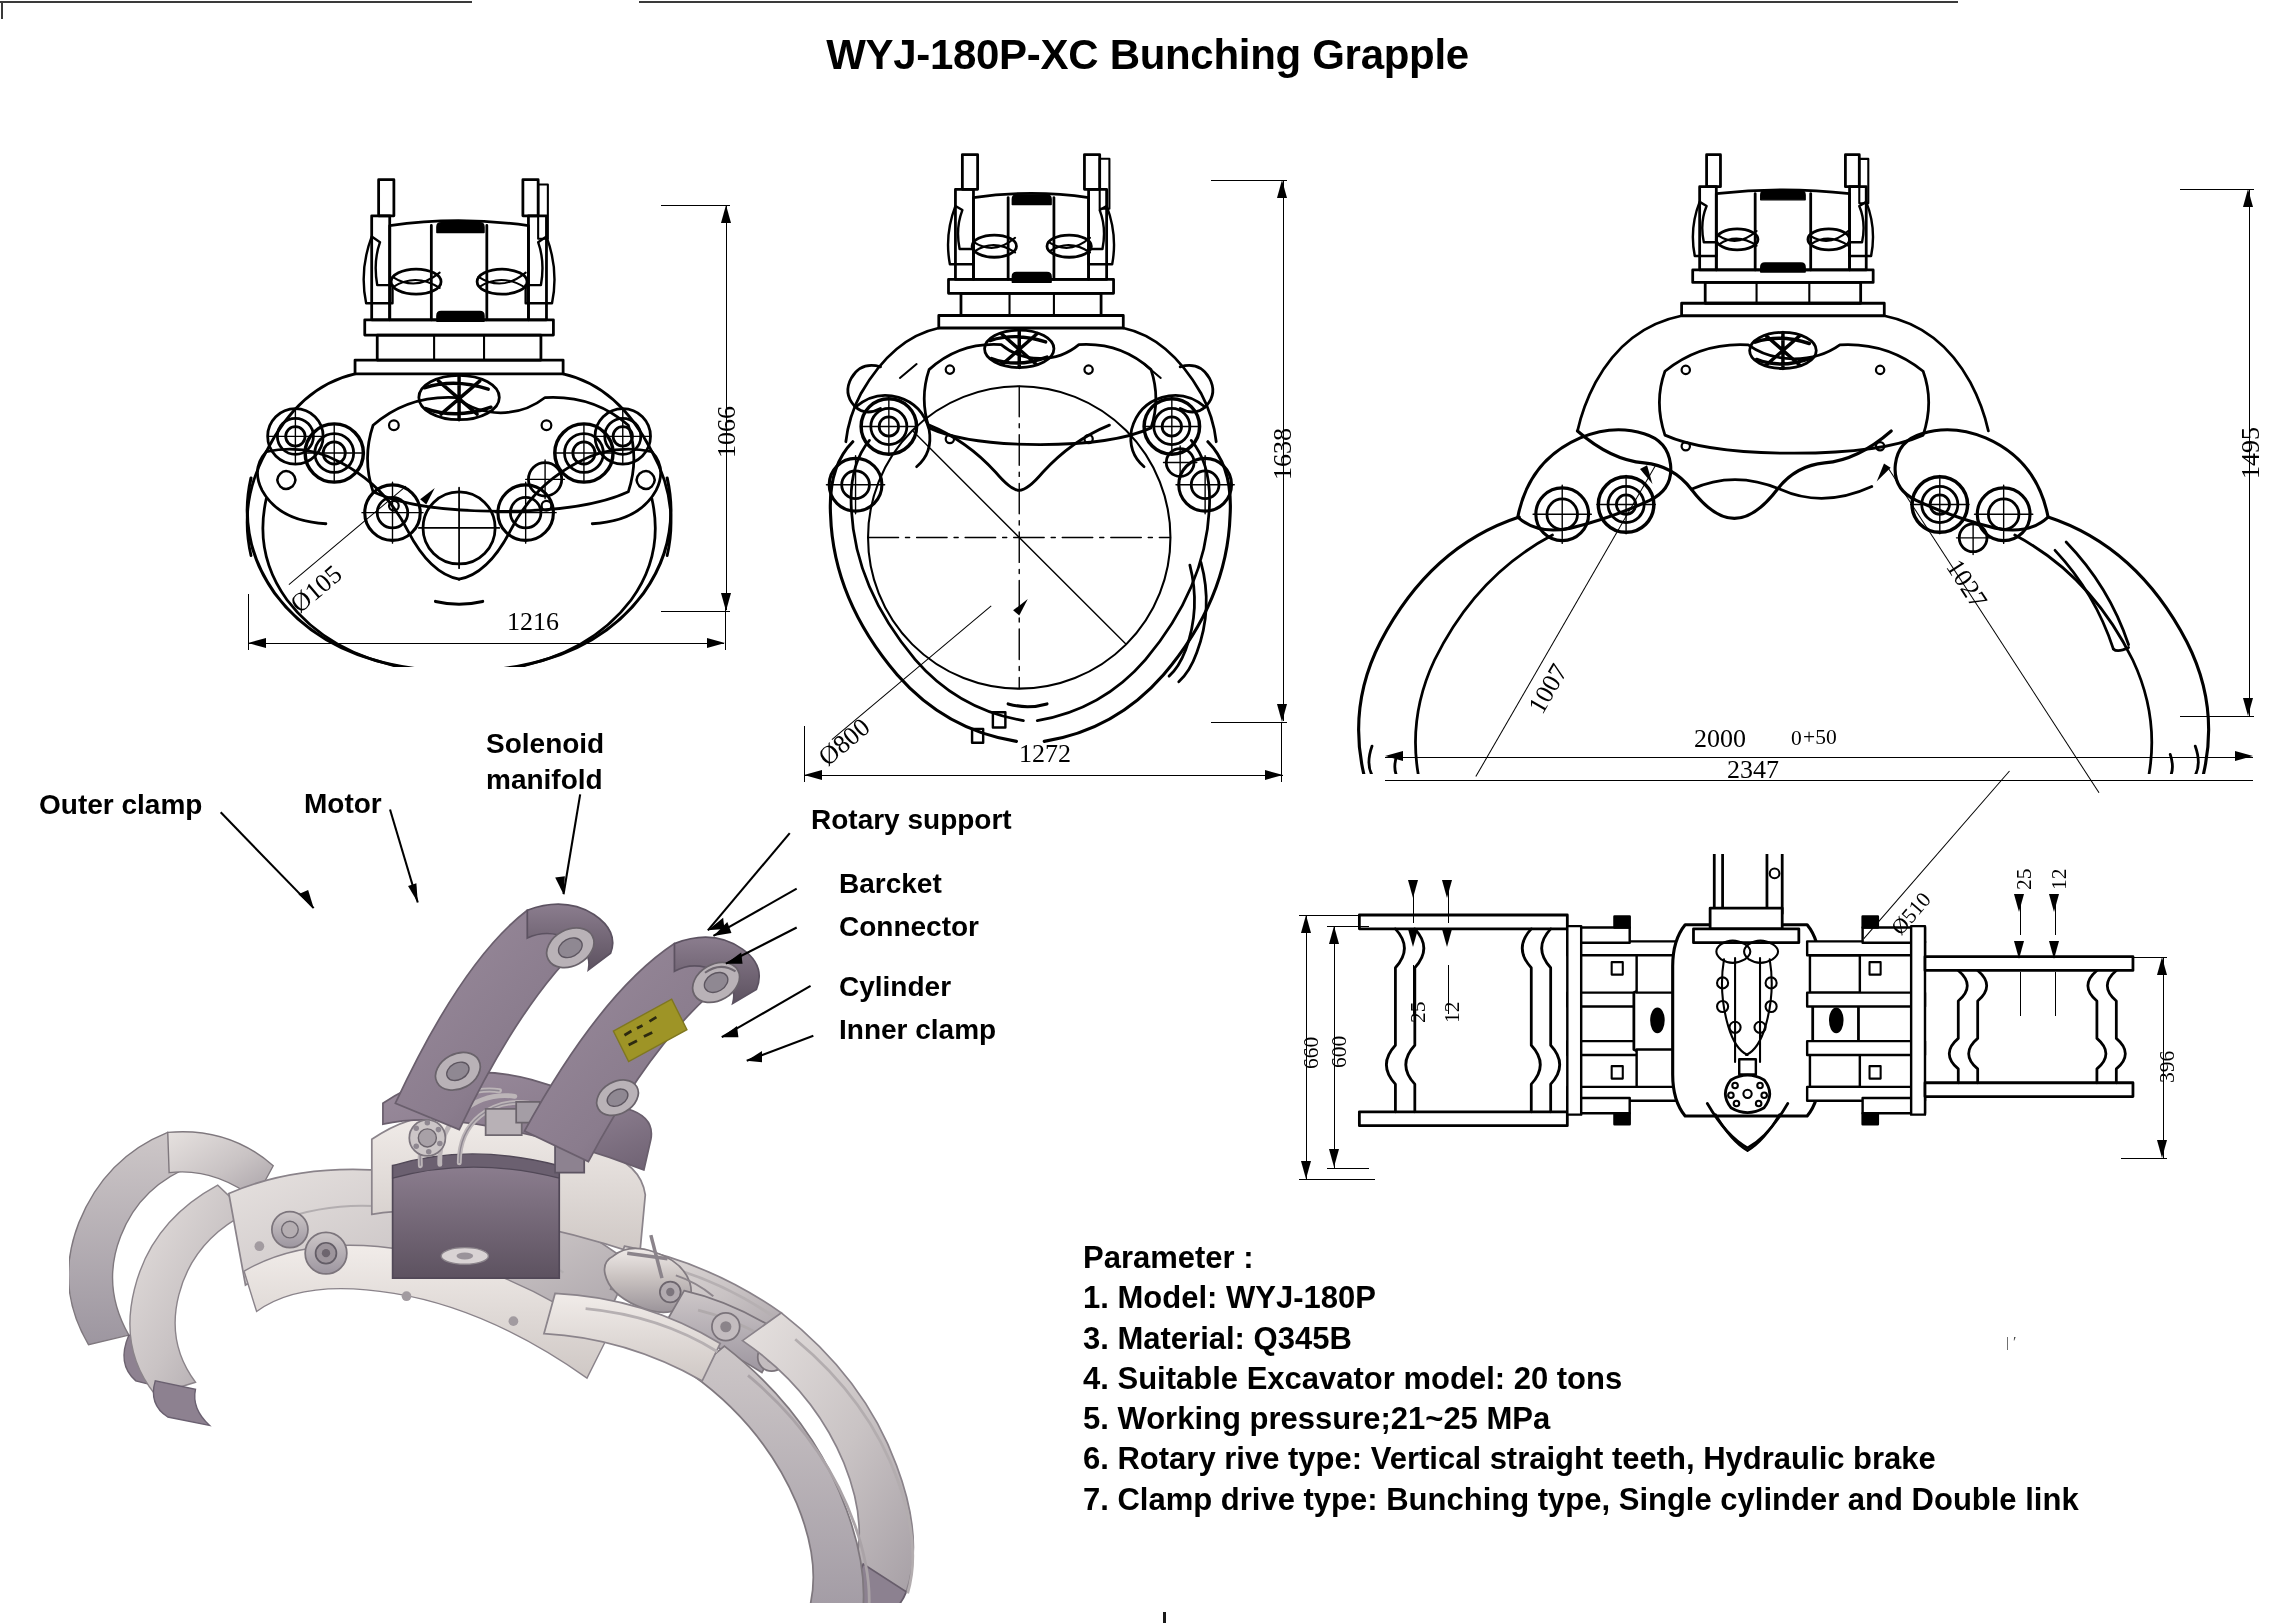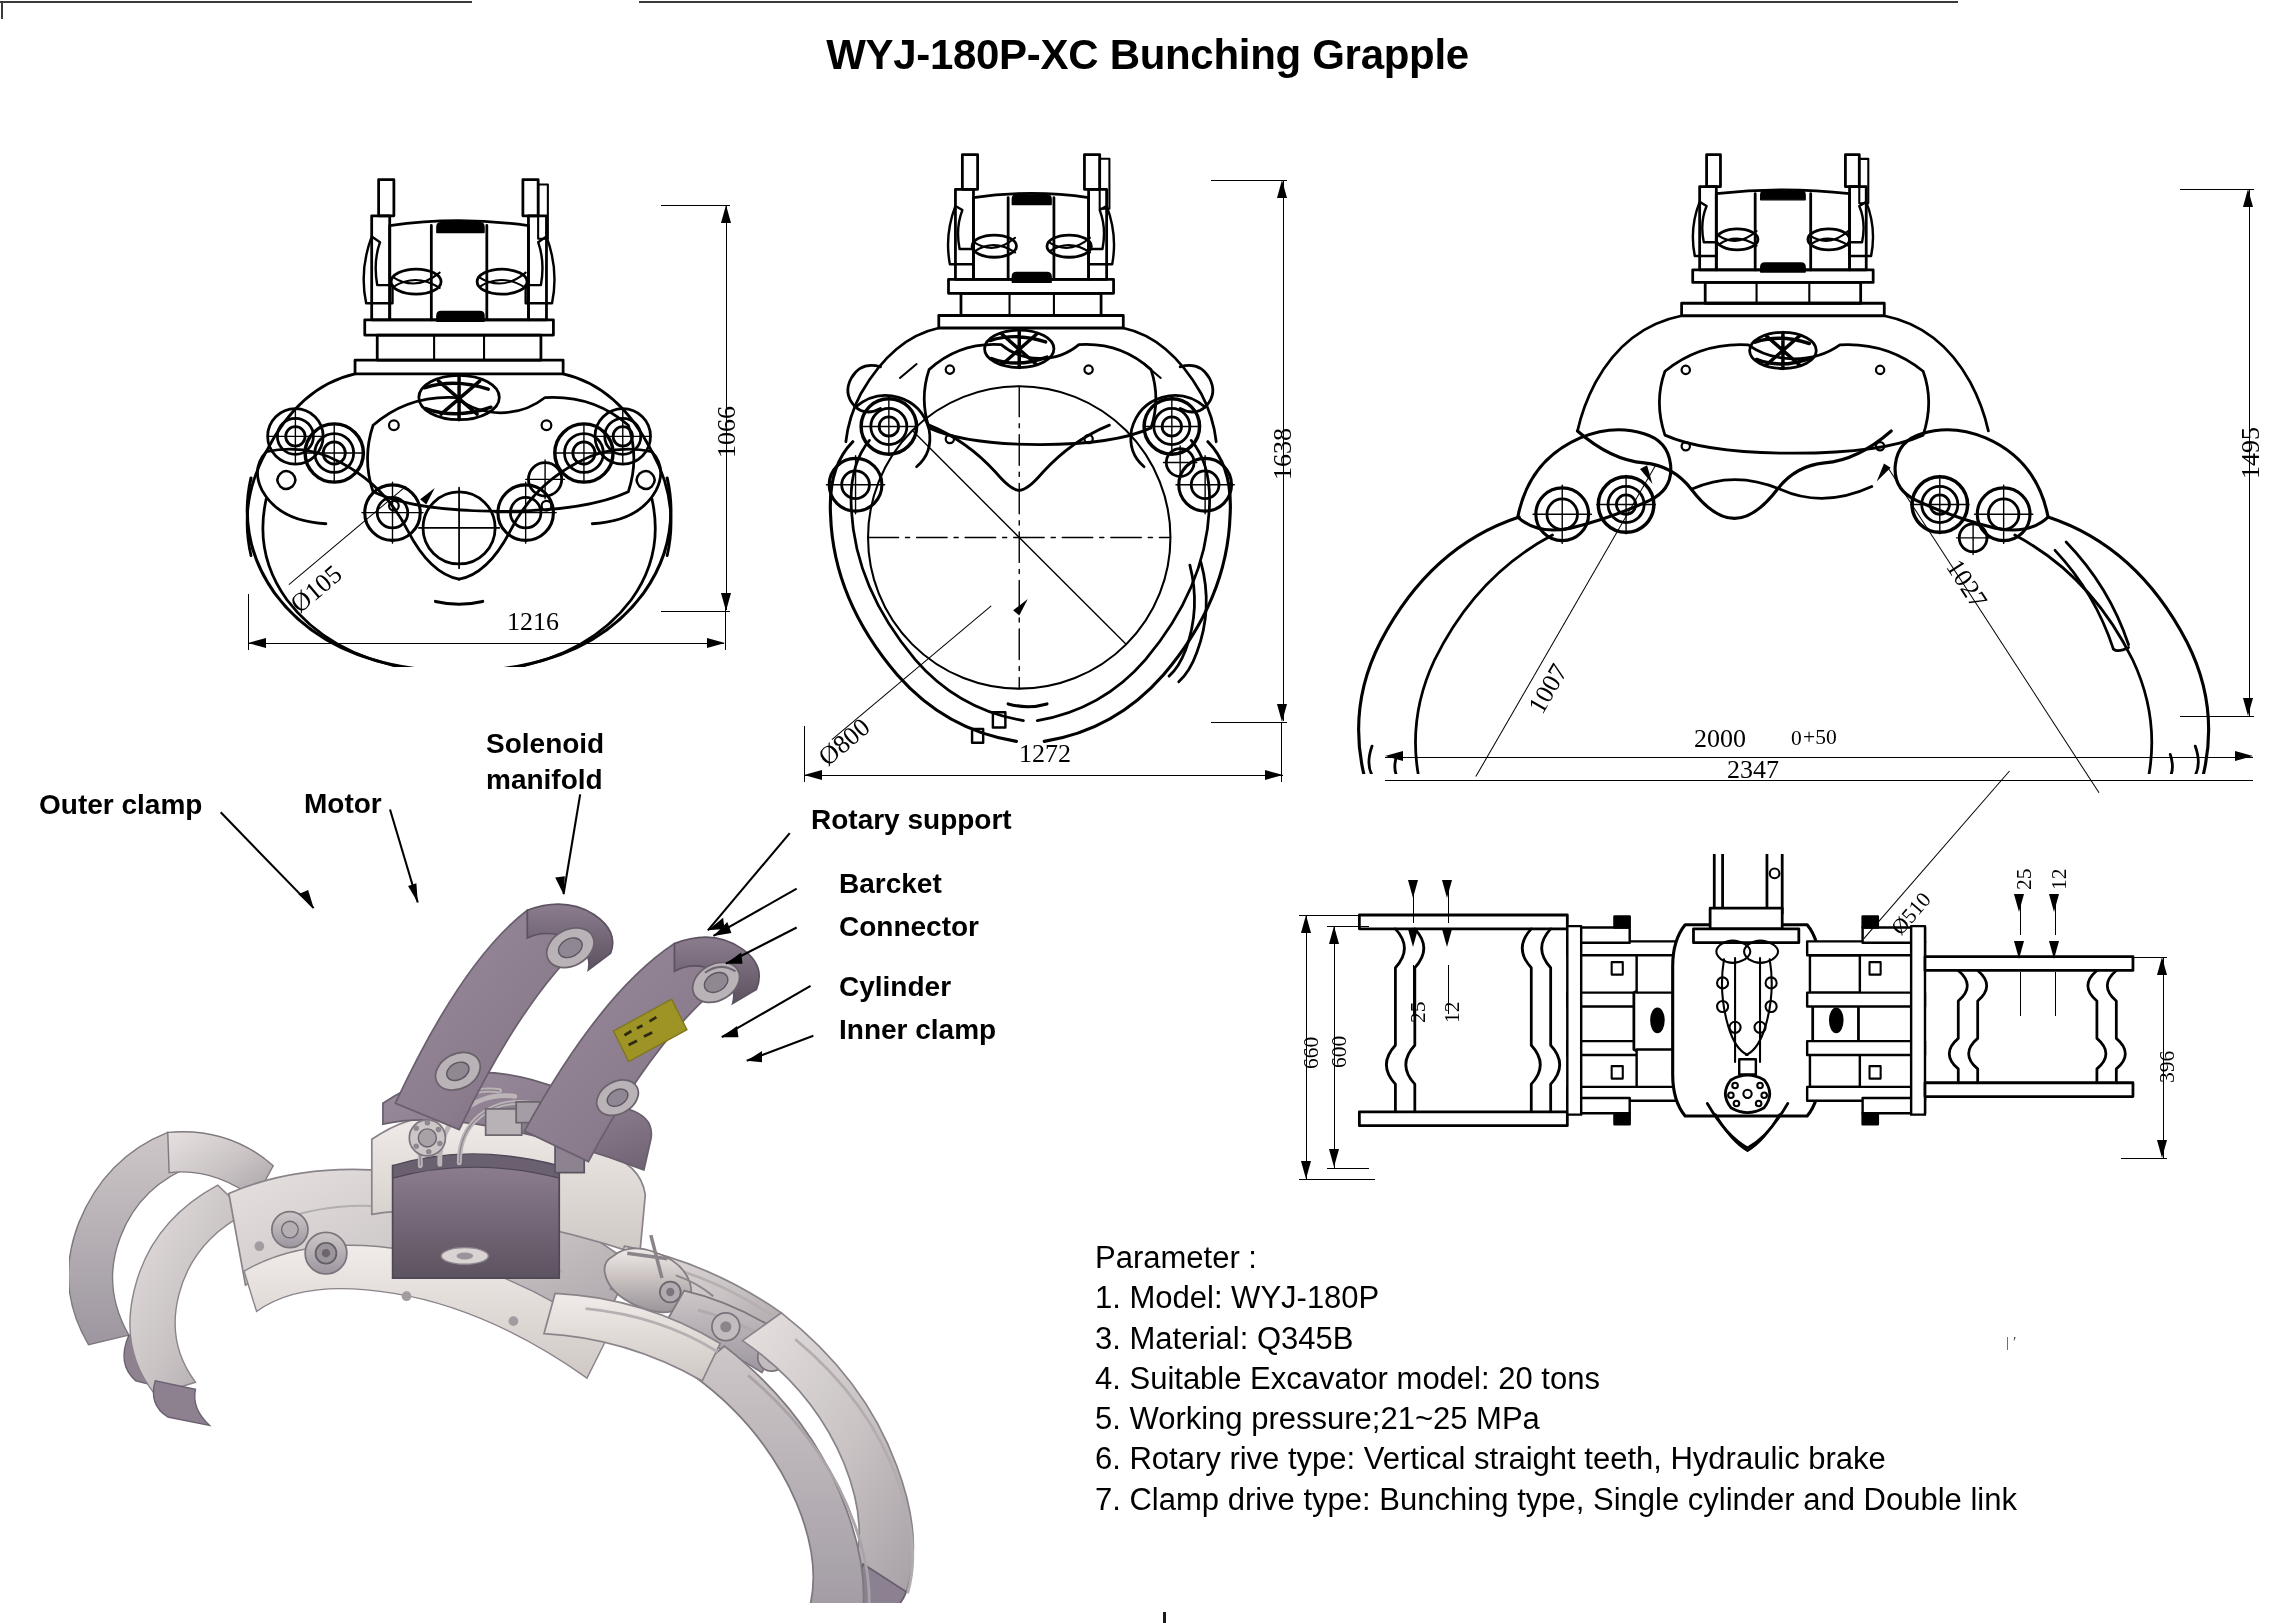--- a/index.html
+++ b/index.html
@@ -32,22 +32,22 @@
   .ar-r{border-top:5.6px solid transparent;border-bottom:5.6px solid transparent;border-left:18px solid #000;}
   .ar-u{border-left:5.6px solid transparent;border-right:5.6px solid transparent;border-bottom:18px solid #000;}
   .ar-d{border-left:5.6px solid transparent;border-right:5.6px solid transparent;border-top:18px solid #000;}
 
   
   .callout{position:absolute;font-family:"Liberation Sans",sans-serif;
            font-size:28px;font-weight:600;white-space:nowrap;line-height:1.05;}
 
   
   .params{position:absolute;left:1083px;top:1238px;
-          font-family:"Liberation Sans",sans-serif;font-size:31px;font-weight:400;
-          line-height:1.30;white-space:nowrap;margin-left:12px;}
+          font-family:"Liberation Sans",sans-serif;font-size:31px;font-weight:700;
+          line-height:1.30;white-space:nowrap;}
   .params div{margin:0;padding:0;}
 
   .stray{position:absolute;left:2006px;top:1333px;font-family:"Liberation Serif",serif;
          font-size:15.3px;color:#444;}
 
   svg{display:block;}
   .vw{position:absolute;}
 </style>
 </head>
 <body>

